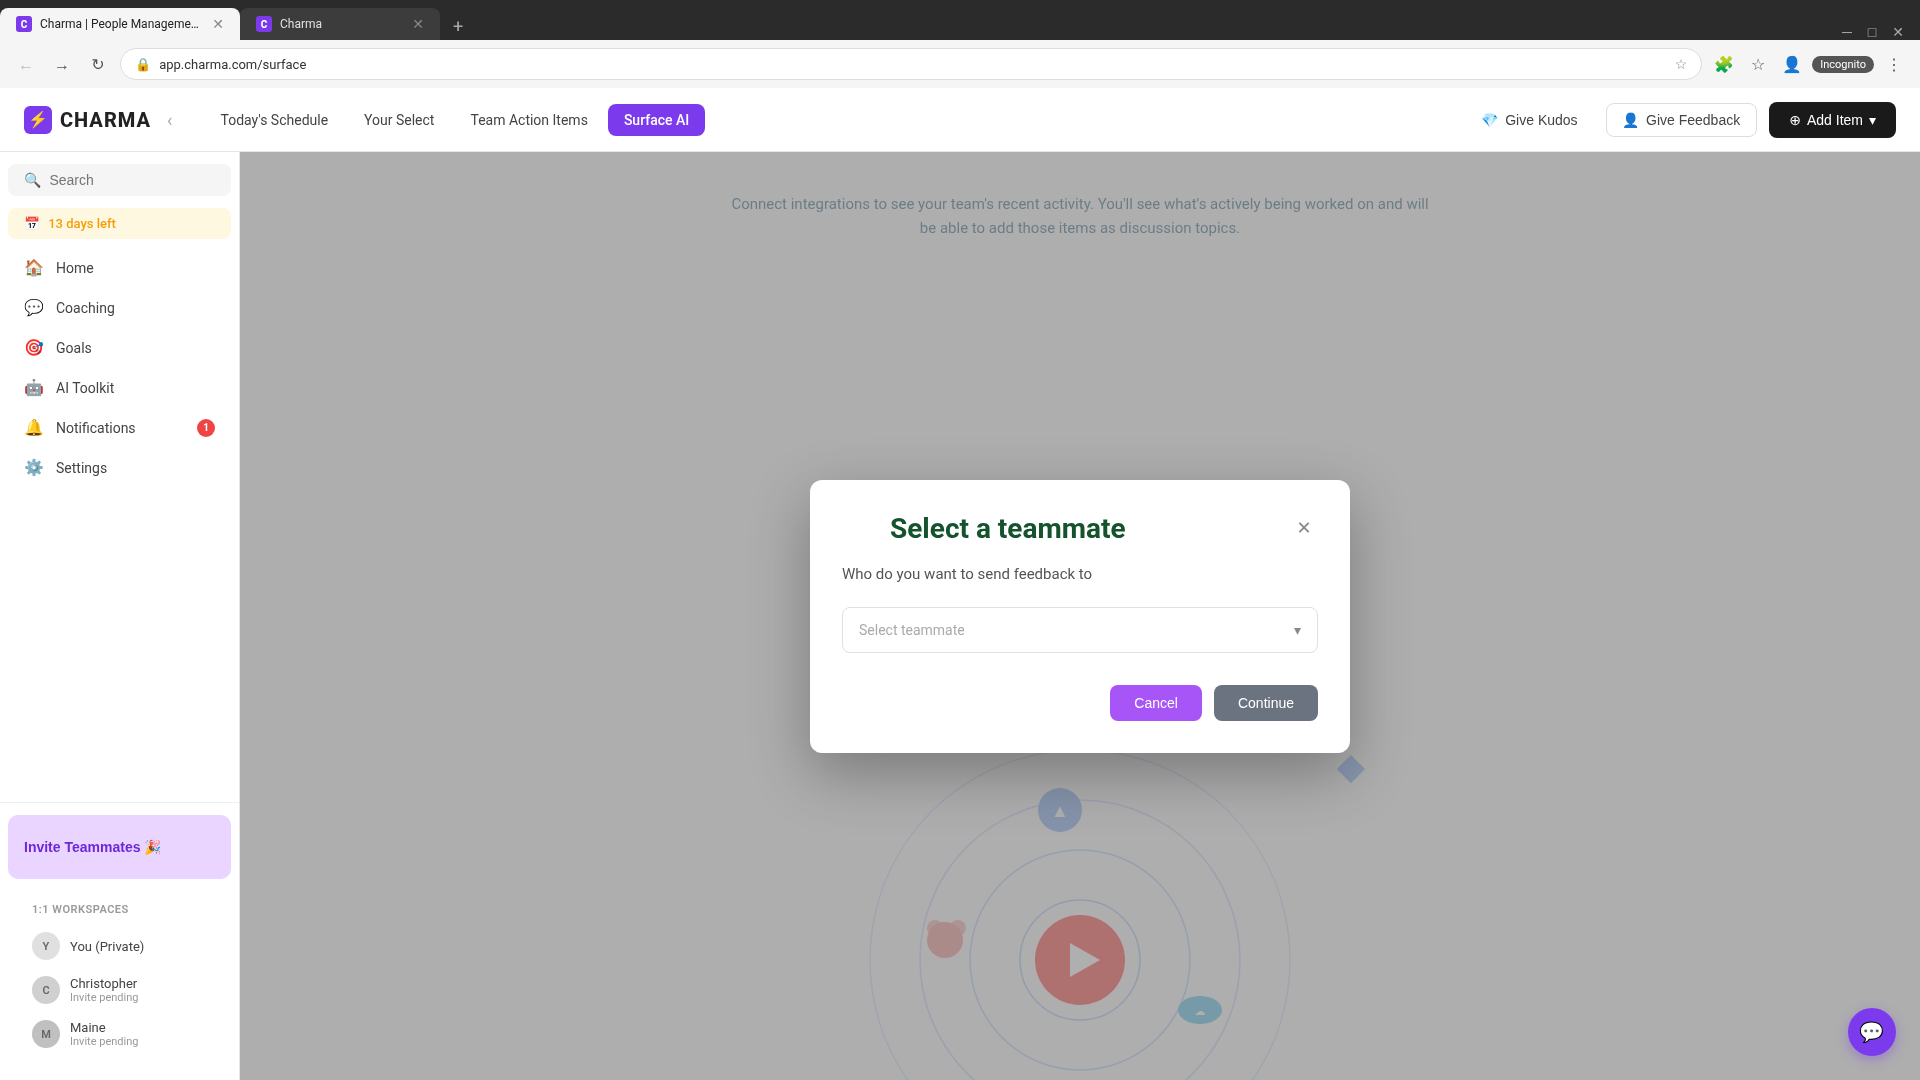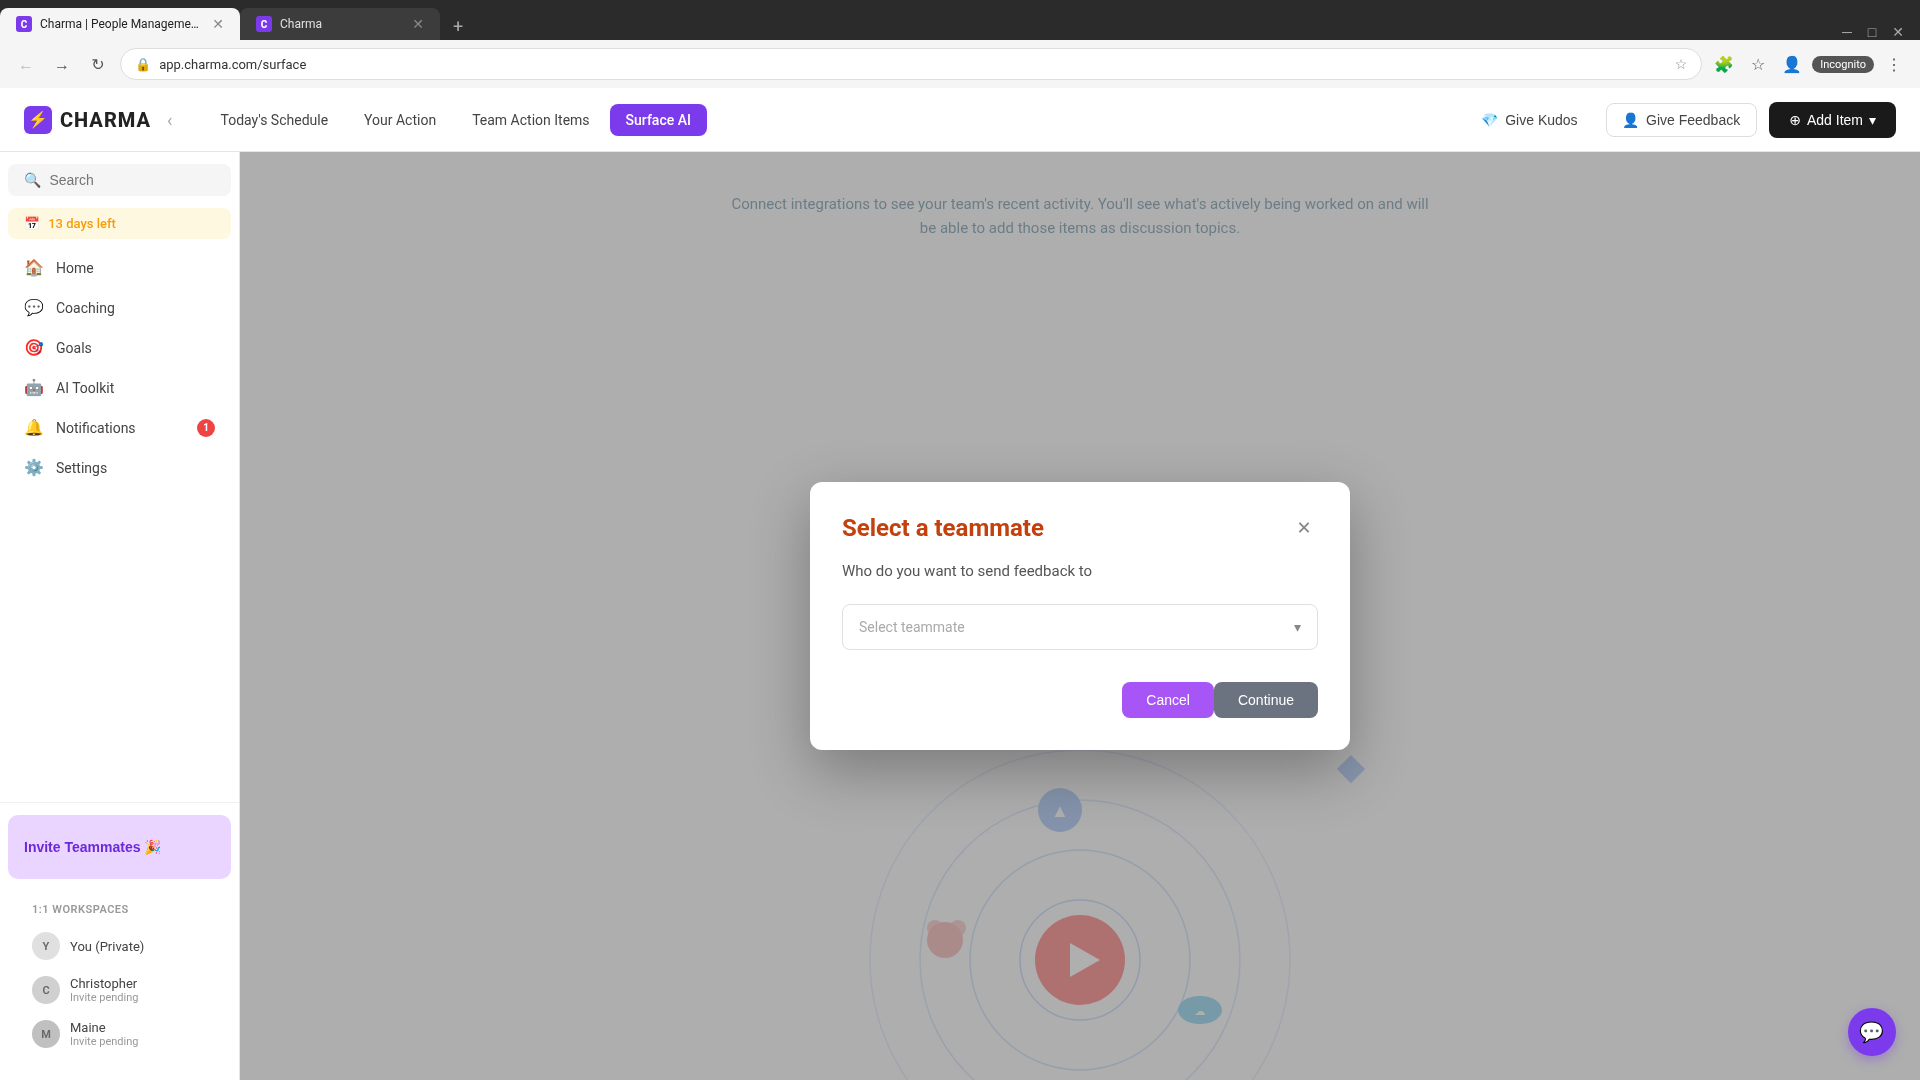--- a/index.html
+++ b/index.html
@@ -69,27 +69,27 @@
     .welcome-title { font-size: 36px; font-weight: 700; color: #222; margin-bottom: 16px; }
     .welcome-desc { font-size: 15px; color: #0c4a6e; line-height: 1.6; }
 
     
     .integration-visual { position: absolute; bottom: 0; left: 50%; transform: translateX(-50%); width: 600px; height: 400px; opacity: 0.35; }
 
     
     .modal-overlay { position: absolute; inset: 0; background: rgba(0,0,0,0.3); display: flex; align-items: center; justify-content: center; z-index: 100; }
     .modal { background: #fff; border-radius: 12px; width: 540px; padding: 32px; box-shadow: 0 20px 60px rgba(0,0,0,0.3); position: relative; }
     .modal-header { display: flex; align-items: center; justify-content: space-between; margin-bottom: 20px; }
-    .modal-title { font-size: 24px; font-weight: 700; color: #c2410c; }
+    .modal-title { font-size: 28px; font-weight: 700; color: #14532d; margin-left: 48px; }
     .modal-close { width: 28px; height: 28px; display: flex; align-items: center; justify-content: center; border: none; background: transparent; font-size: 18px; color: #888; cursor: pointer; border-radius: 6px; }
     .modal-subtitle { font-size: 15px; color: #555; margin-bottom: 24px; }
     .select-dropdown { display: flex; align-items: flex-end; justify-content: space-between; border: 1px solid #e0e0e0; border-radius: 8px; padding: 14px 16px; cursor: pointer; background: #fff; margin-bottom: 32px; }
     .select-placeholder { font-size: 14px; color: #aaa; }
     .select-chevron { color: #888; font-size: 14px; }
-    .modal-actions { display: flex; justify-content: flex-end; gap: 0; }
+    .modal-actions { display: flex; justify-content: flex-end; gap: 12px; }
     .cancel-btn { padding: 10px 24px; background: #a855f7; color: #fff; border: none; border-radius: 8px; font-size: 14px; font-weight: 500; cursor: pointer; }
     .continue-btn { padding: 10px 24px; background: #6b7280; color: #fff; border: none; border-radius: 8px; font-size: 14px; font-weight: 500; cursor: pointer; }
 
     
     .chat-widget { position: fixed; bottom: 24px; right: 24px; width: 48px; height: 48px; background: #7c3aed; border-radius: 50%; display: flex; align-items: center; justify-content: center; cursor: pointer; box-shadow: 0 4px 12px rgba(124,58,237,0.4); z-index: 200; }
     .chat-icon { color: #fff; font-size: 20px; }
 
     
     .svg-visual { width: 100%; height: 100%; }
   </style>
@@ -151,21 +151,21 @@
         <span class="logo-lightning">⚡</span>
       </div>
       <span class="logo-text">CHARMA</span>
       <span class="collapse-btn">‹</span>
     </div>
     <div class="nav-items">
       <div class="nav-item">
         <span>Today's Schedule</span>
       </div>
       <div class="nav-item">
-        <span>Your Action</span>
+        <span>Your Select</span>
       </div>
       <div class="nav-item">
         <span>Team Action Items</span>
       </div>
       <div class="nav-item active">
         <span>Surface AI</span>
       </div>
     </div>
     <div class="nav-actions">
       <button class="give-kudos-btn">

